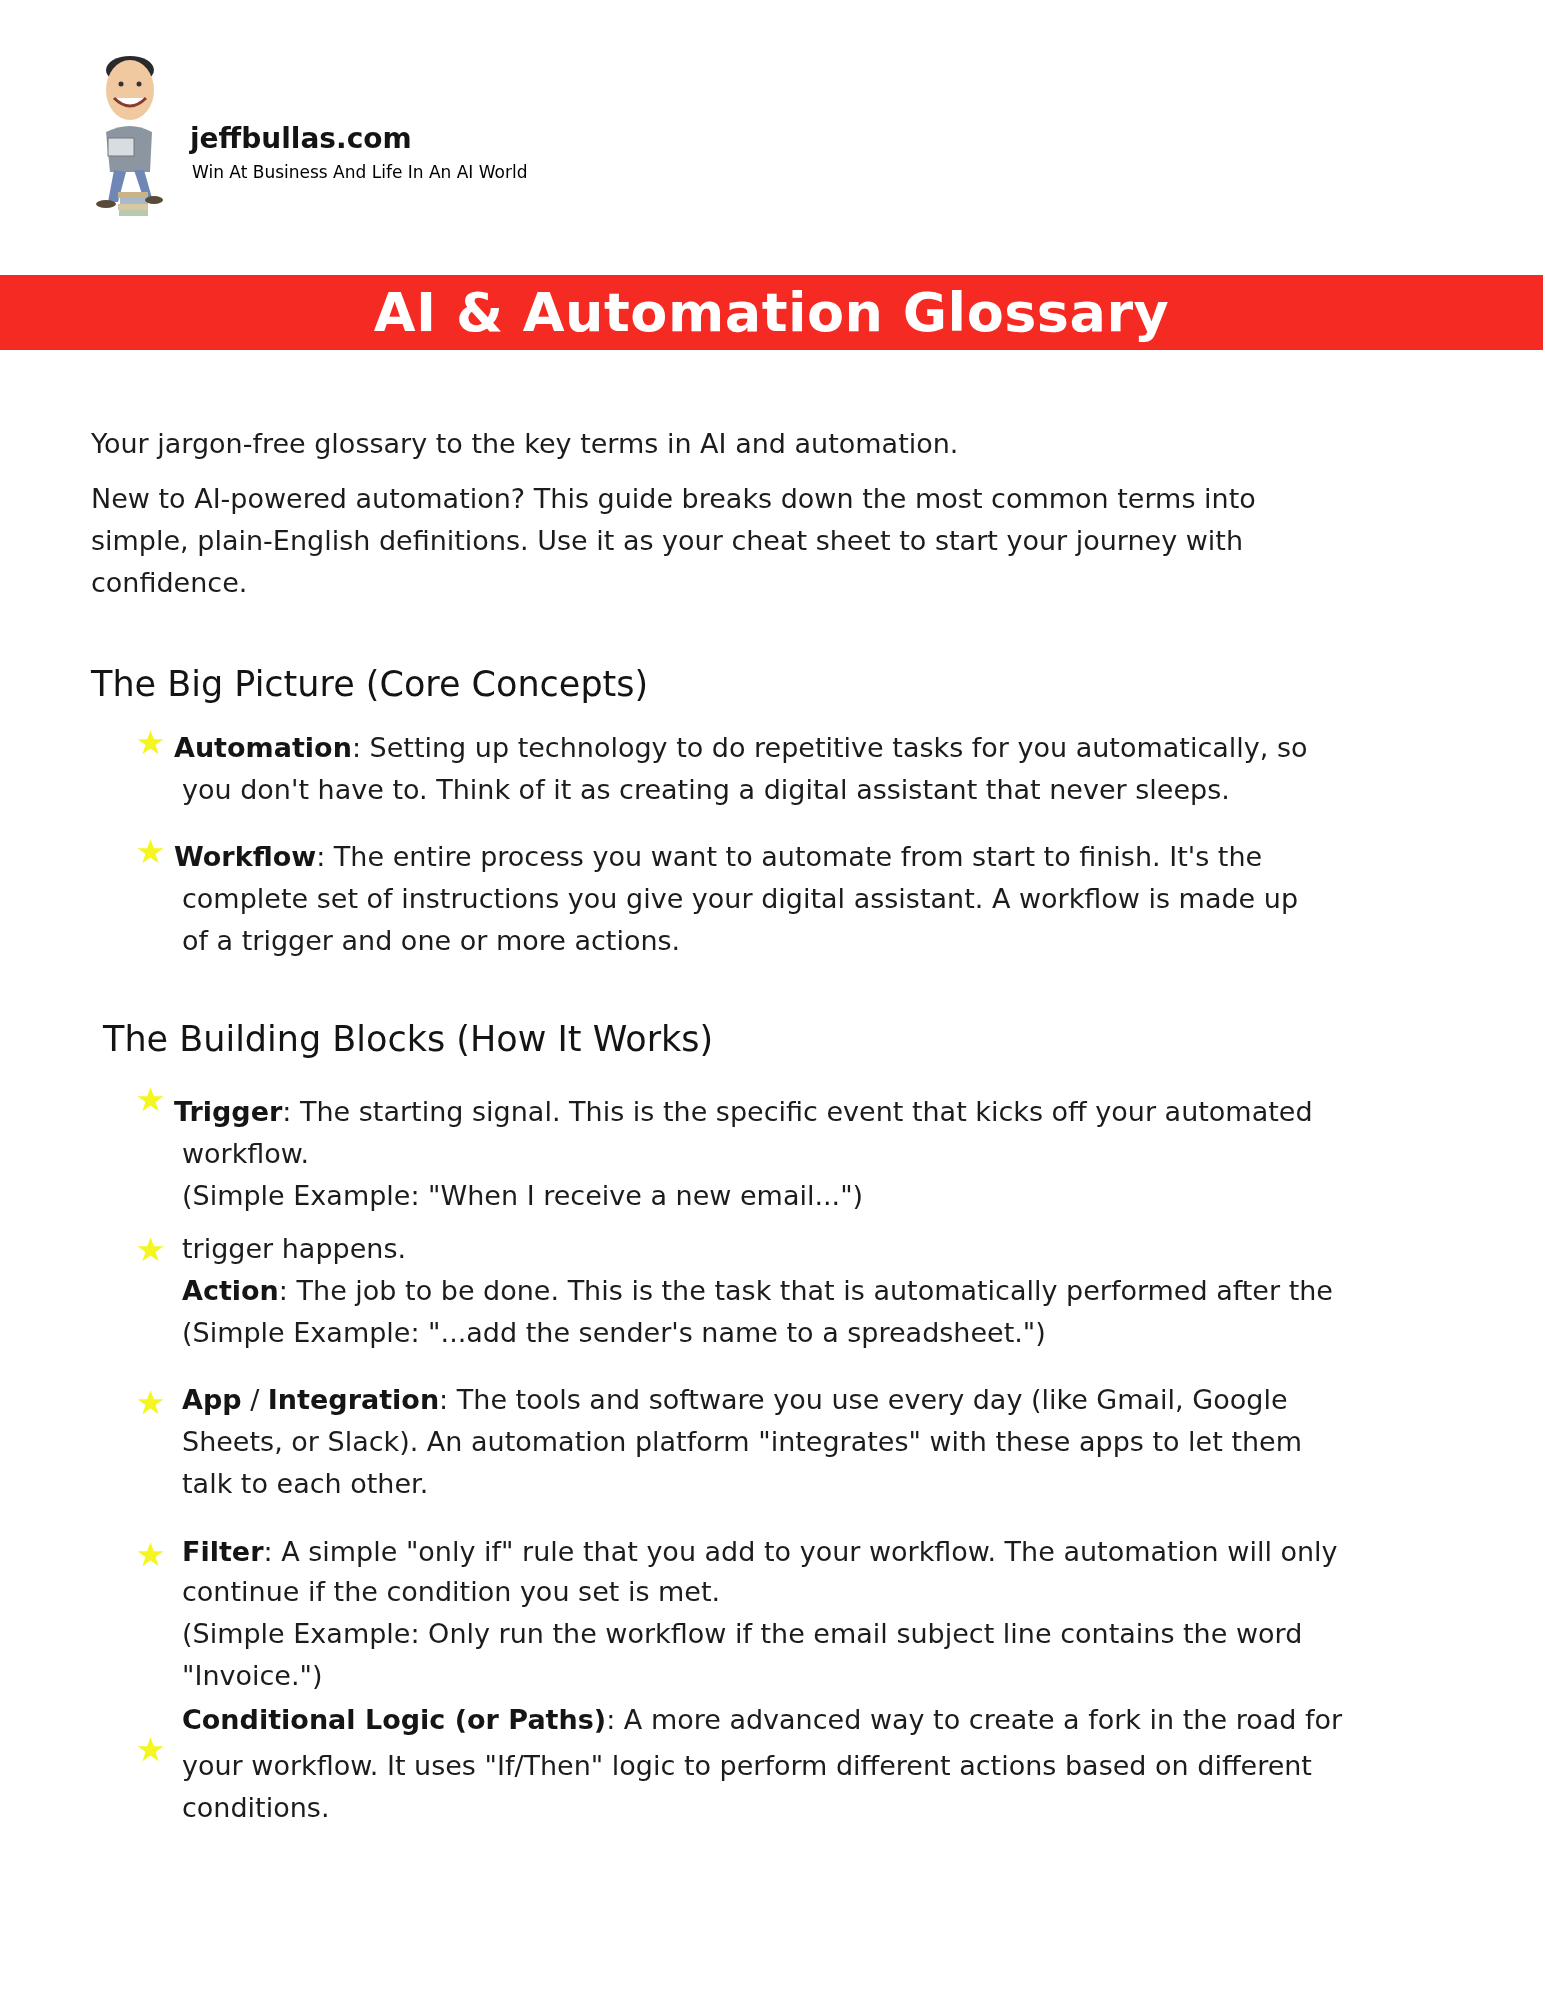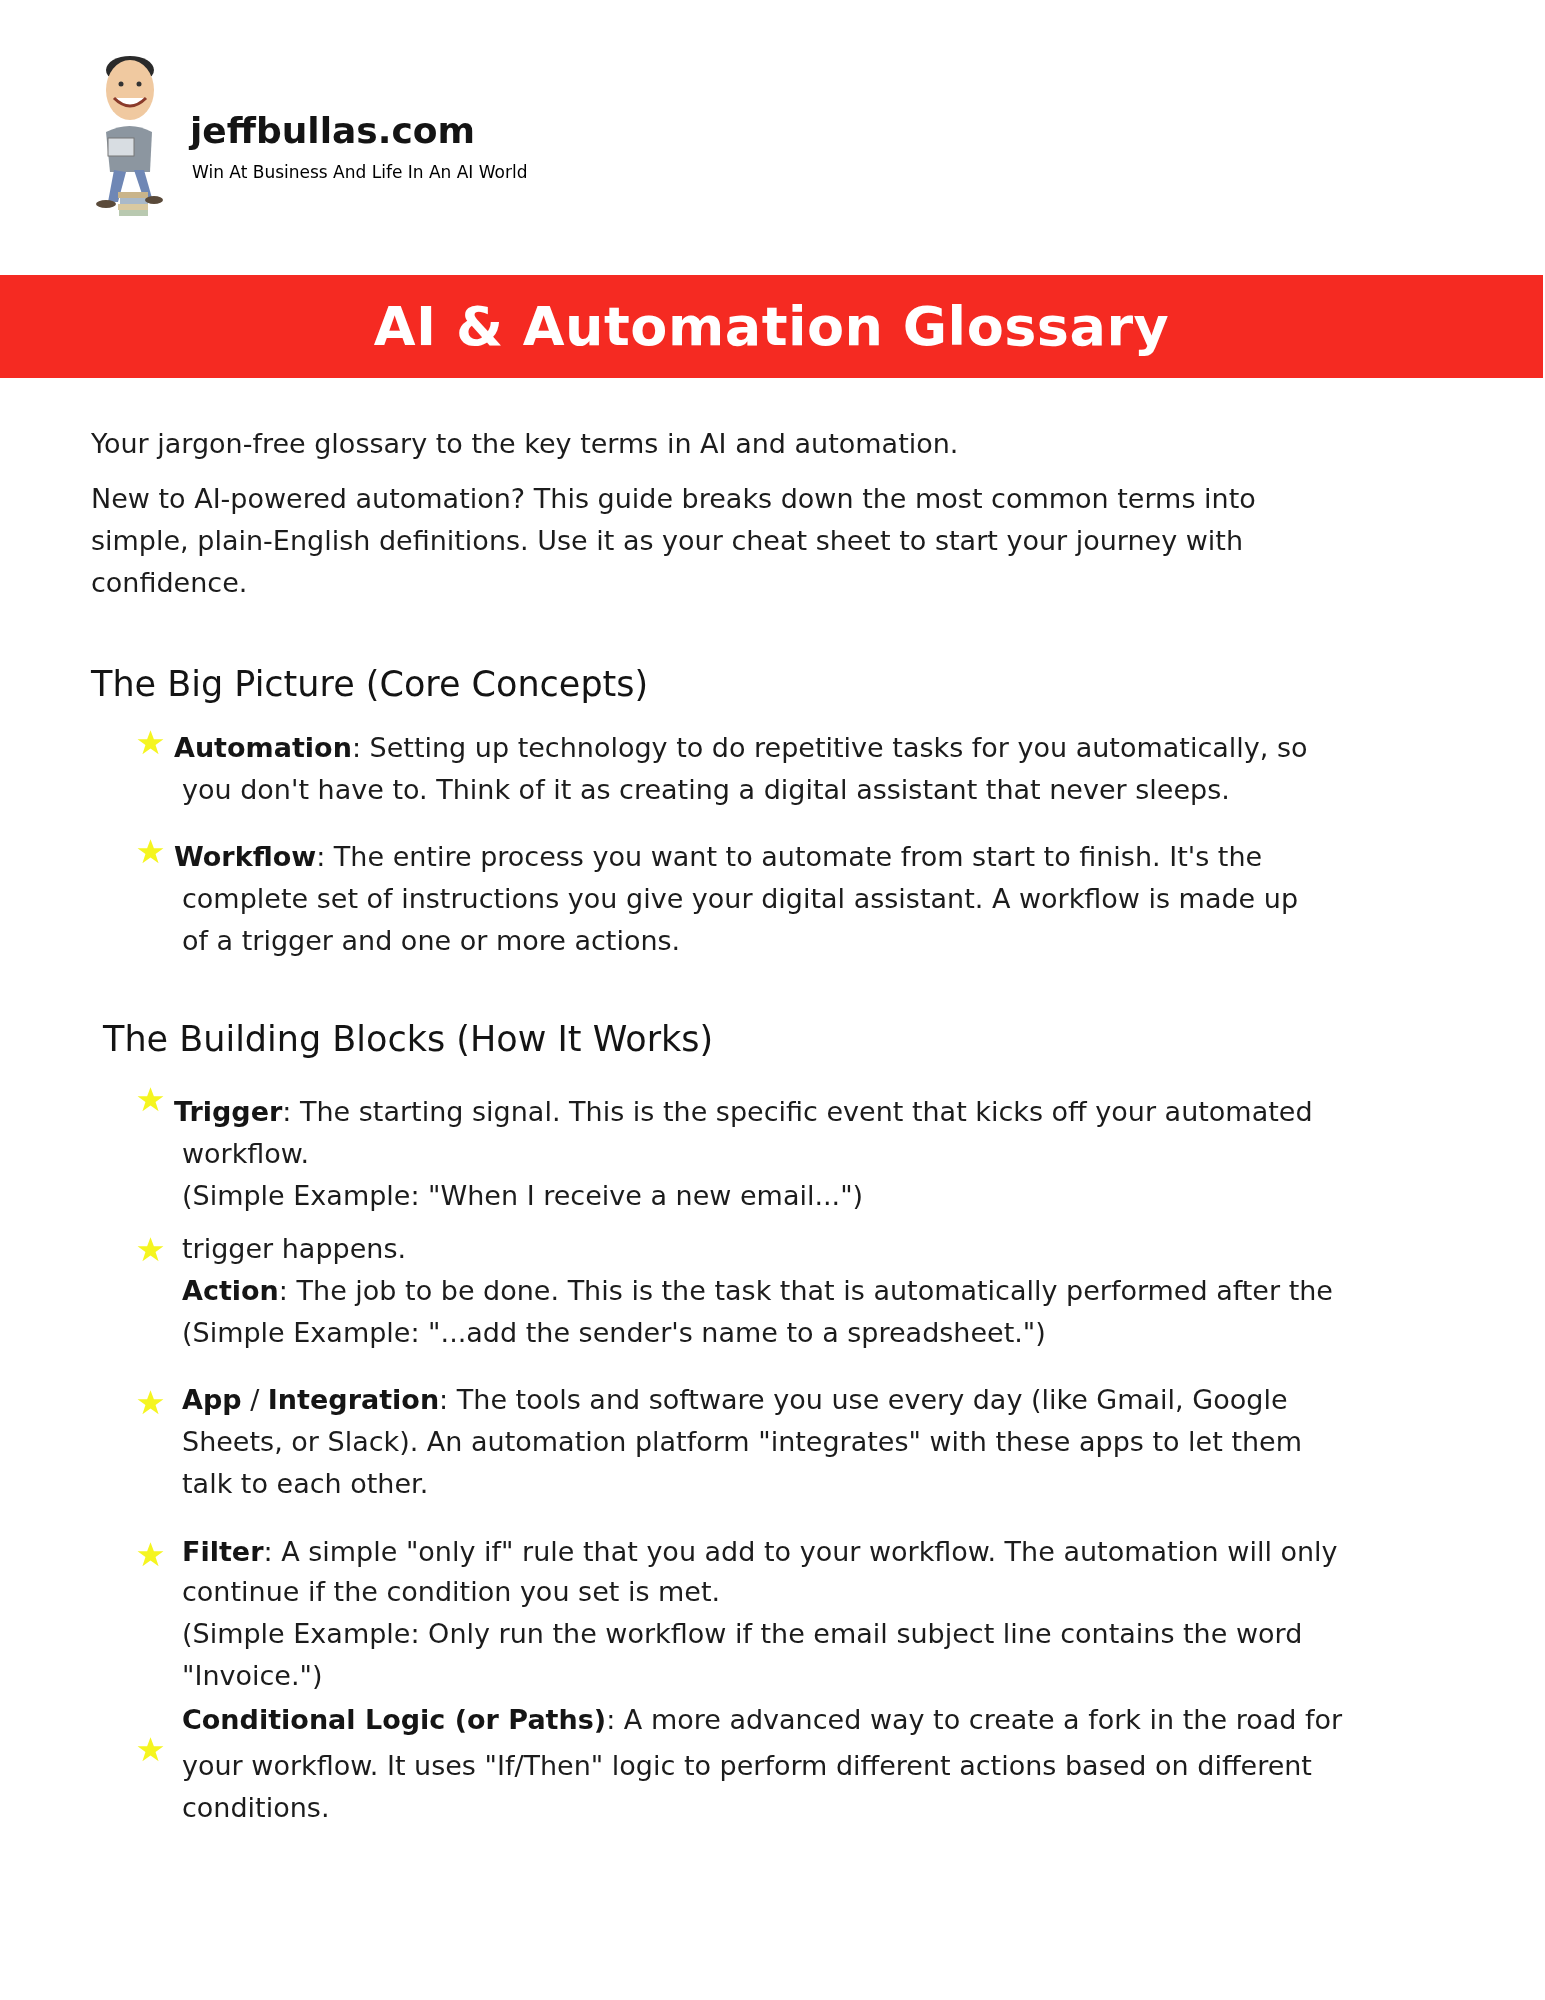--- a/index.html
+++ b/index.html
@@ -4,30 +4,30 @@
 <style>
   html, body { margin: 0; padding: 0; background: #ffffff; }
   body {
     width: 1545px; height: 2000px; position: relative; overflow: hidden;
     font-family: "DejaVu Sans", "Liberation Sans", sans-serif;
     color: #1c1c1c;
   }
   .logo { position: absolute; left: 88px; top: 50px; width: 470px; height: 185px; }
   .logo-figure { position: absolute; left: 0; top: 2px; width: 82px; height: 180px; }
   .logo-name {
-    position: absolute; left: 102px; top: 60px;
+    position: absolute; left: 102px; top: 72px;
     font-family: "DejaVu Sans", sans-serif; font-weight: bold;
-    font-size: 36px; color: #141414; letter-spacing: 0px; white-space: nowrap;
+    font-size: 28px; color: #141414; letter-spacing: 0px; white-space: nowrap;
   }
   .logo-tagline {
     position: absolute; left: 104px; top: 112px;
     font-family: "DejaVu Sans", sans-serif; font-size: 17px; color: #000000; white-space: nowrap;
   }
   .banner {
-    position: absolute; left: 0; top: 275px; width: 1543px; height: 103px;
+    position: absolute; left: 0; top: 275px; width: 1543px; height: 75px;
     background: #f52a22; display: flex; align-items: center; justify-content: center;
   }
   .banner-title {
     color: #ffffff; font-family: "DejaVu Sans", sans-serif; font-weight: bold;
     font-size: 54px; letter-spacing: 0.5px; margin-left: 10px; margin-top: 4px;
   }
   .p { position: absolute; left: 91px; font-size: 27px; line-height: 42px; color: #1c1c1c; width: 1360px; }
   .intro1 { top: 423px; }
   .intro2 { top: 478px; }
   .h2 {

